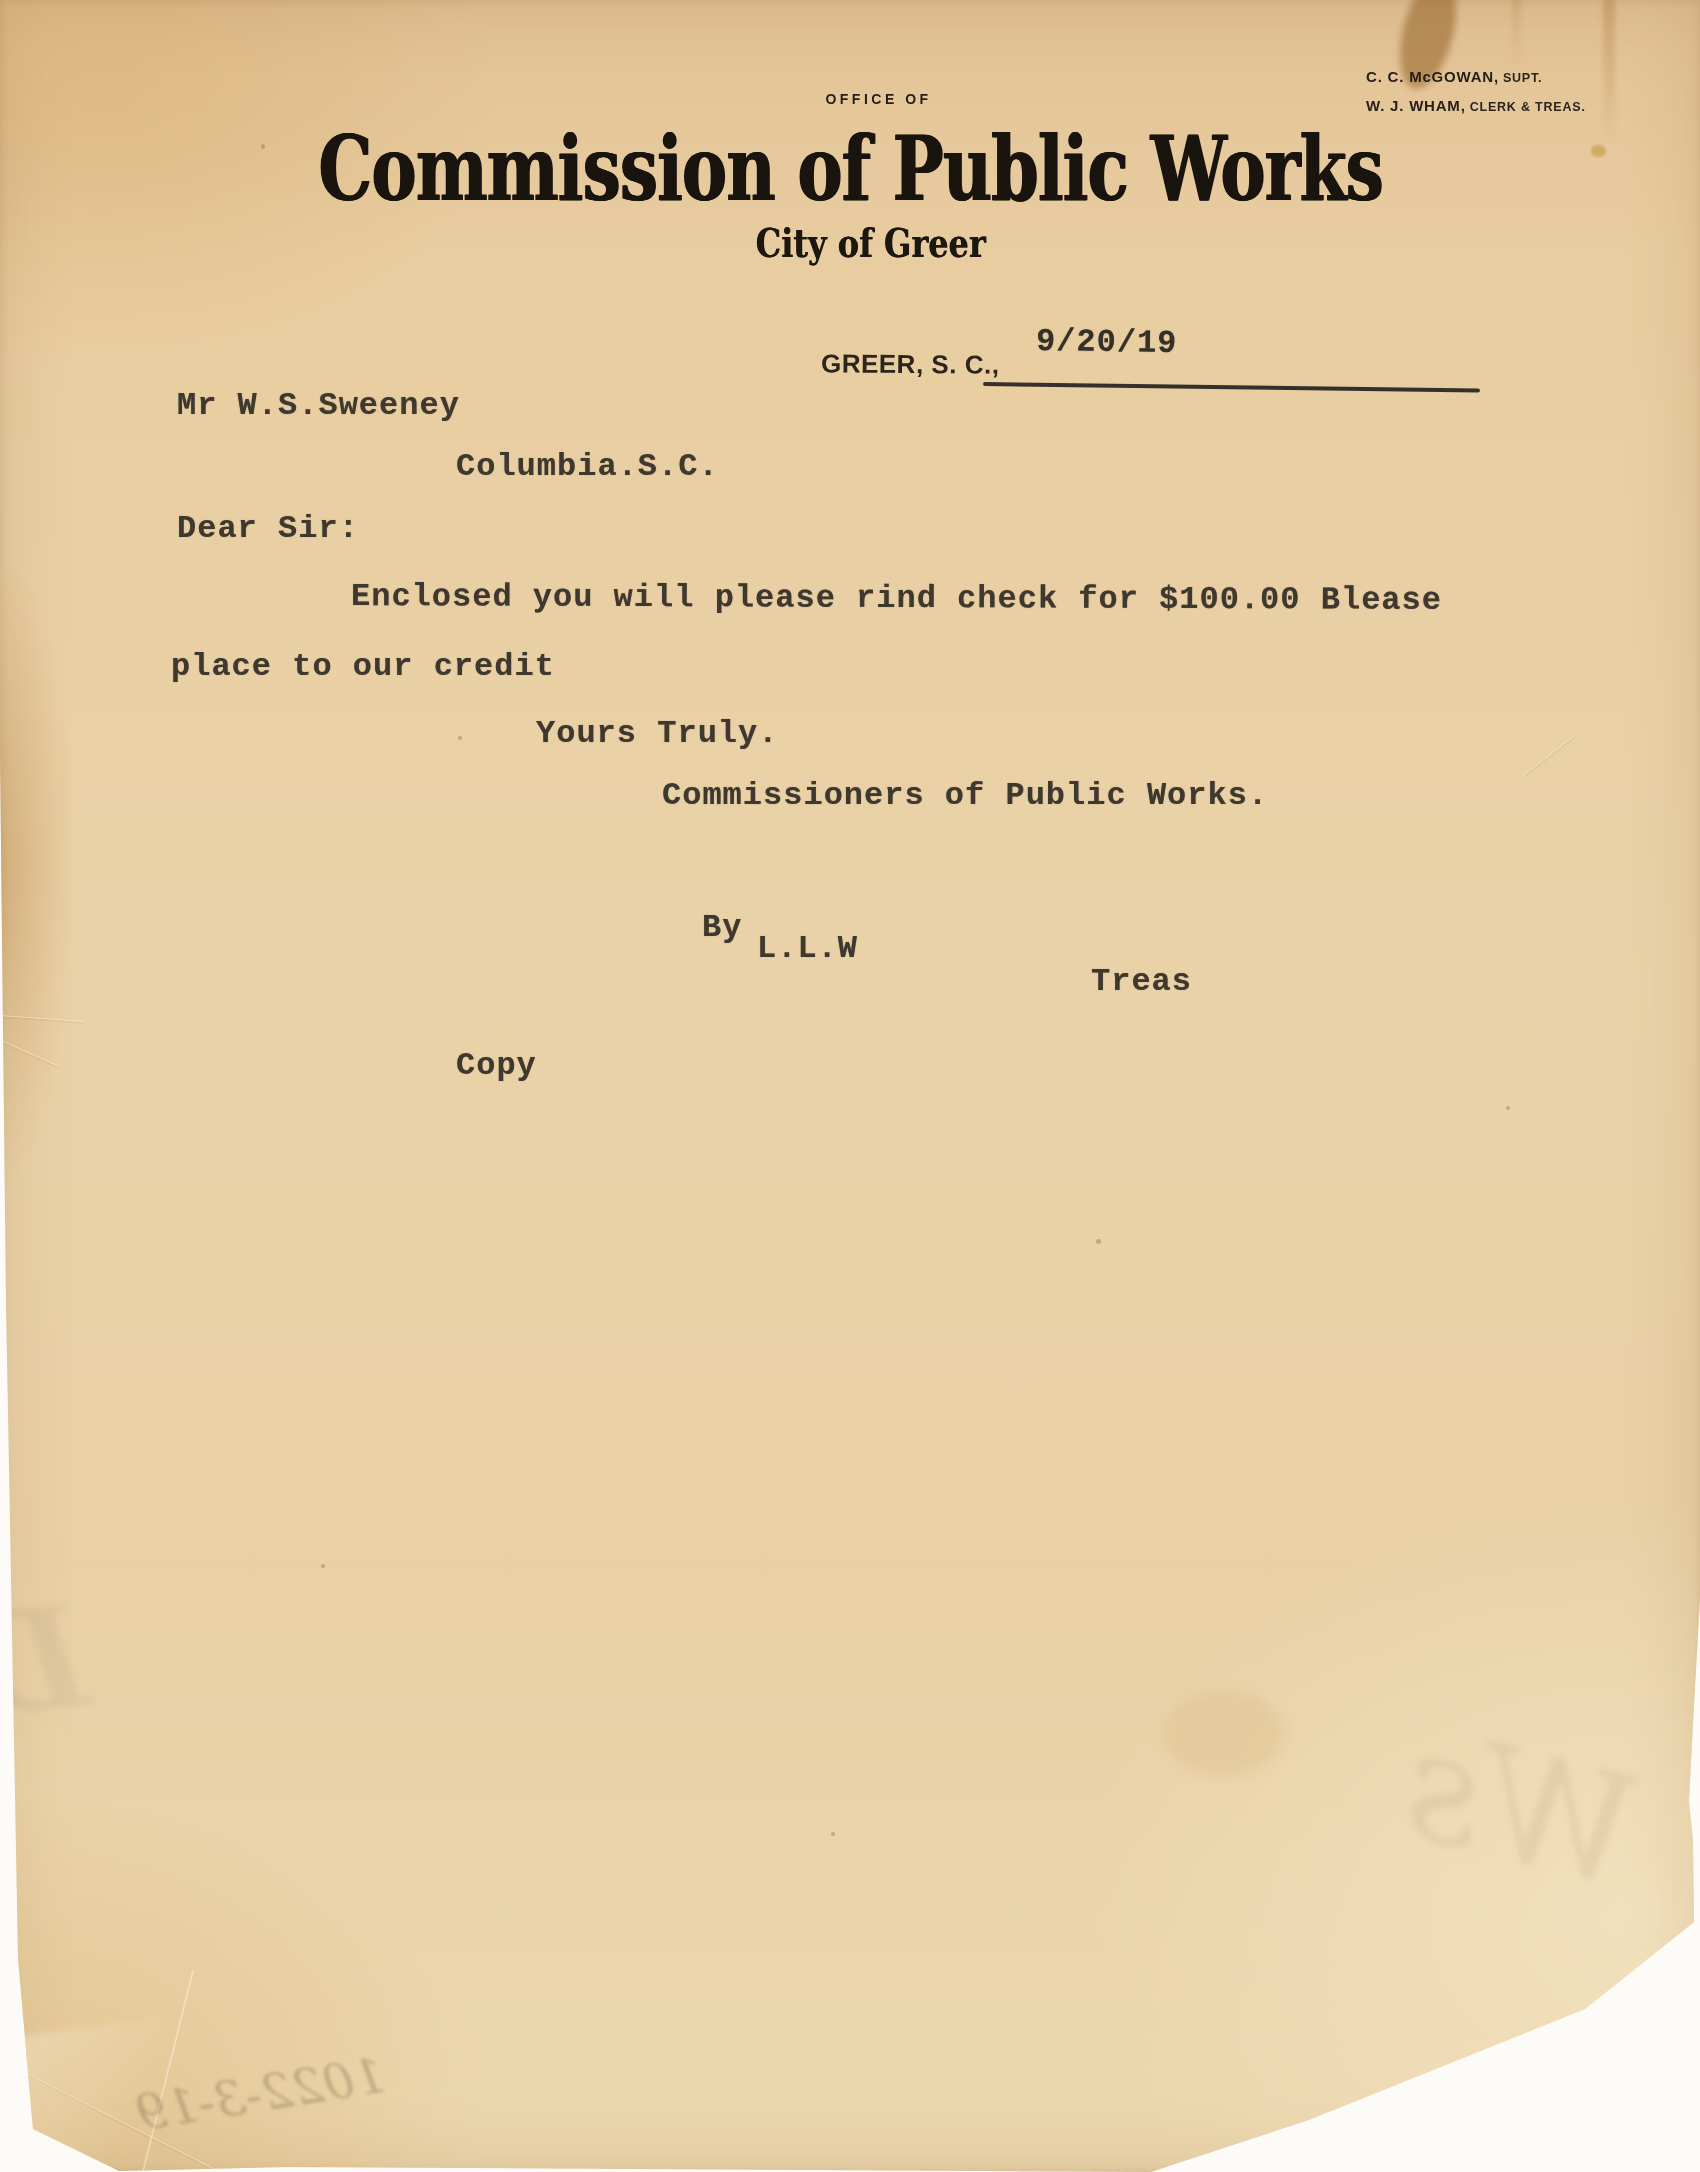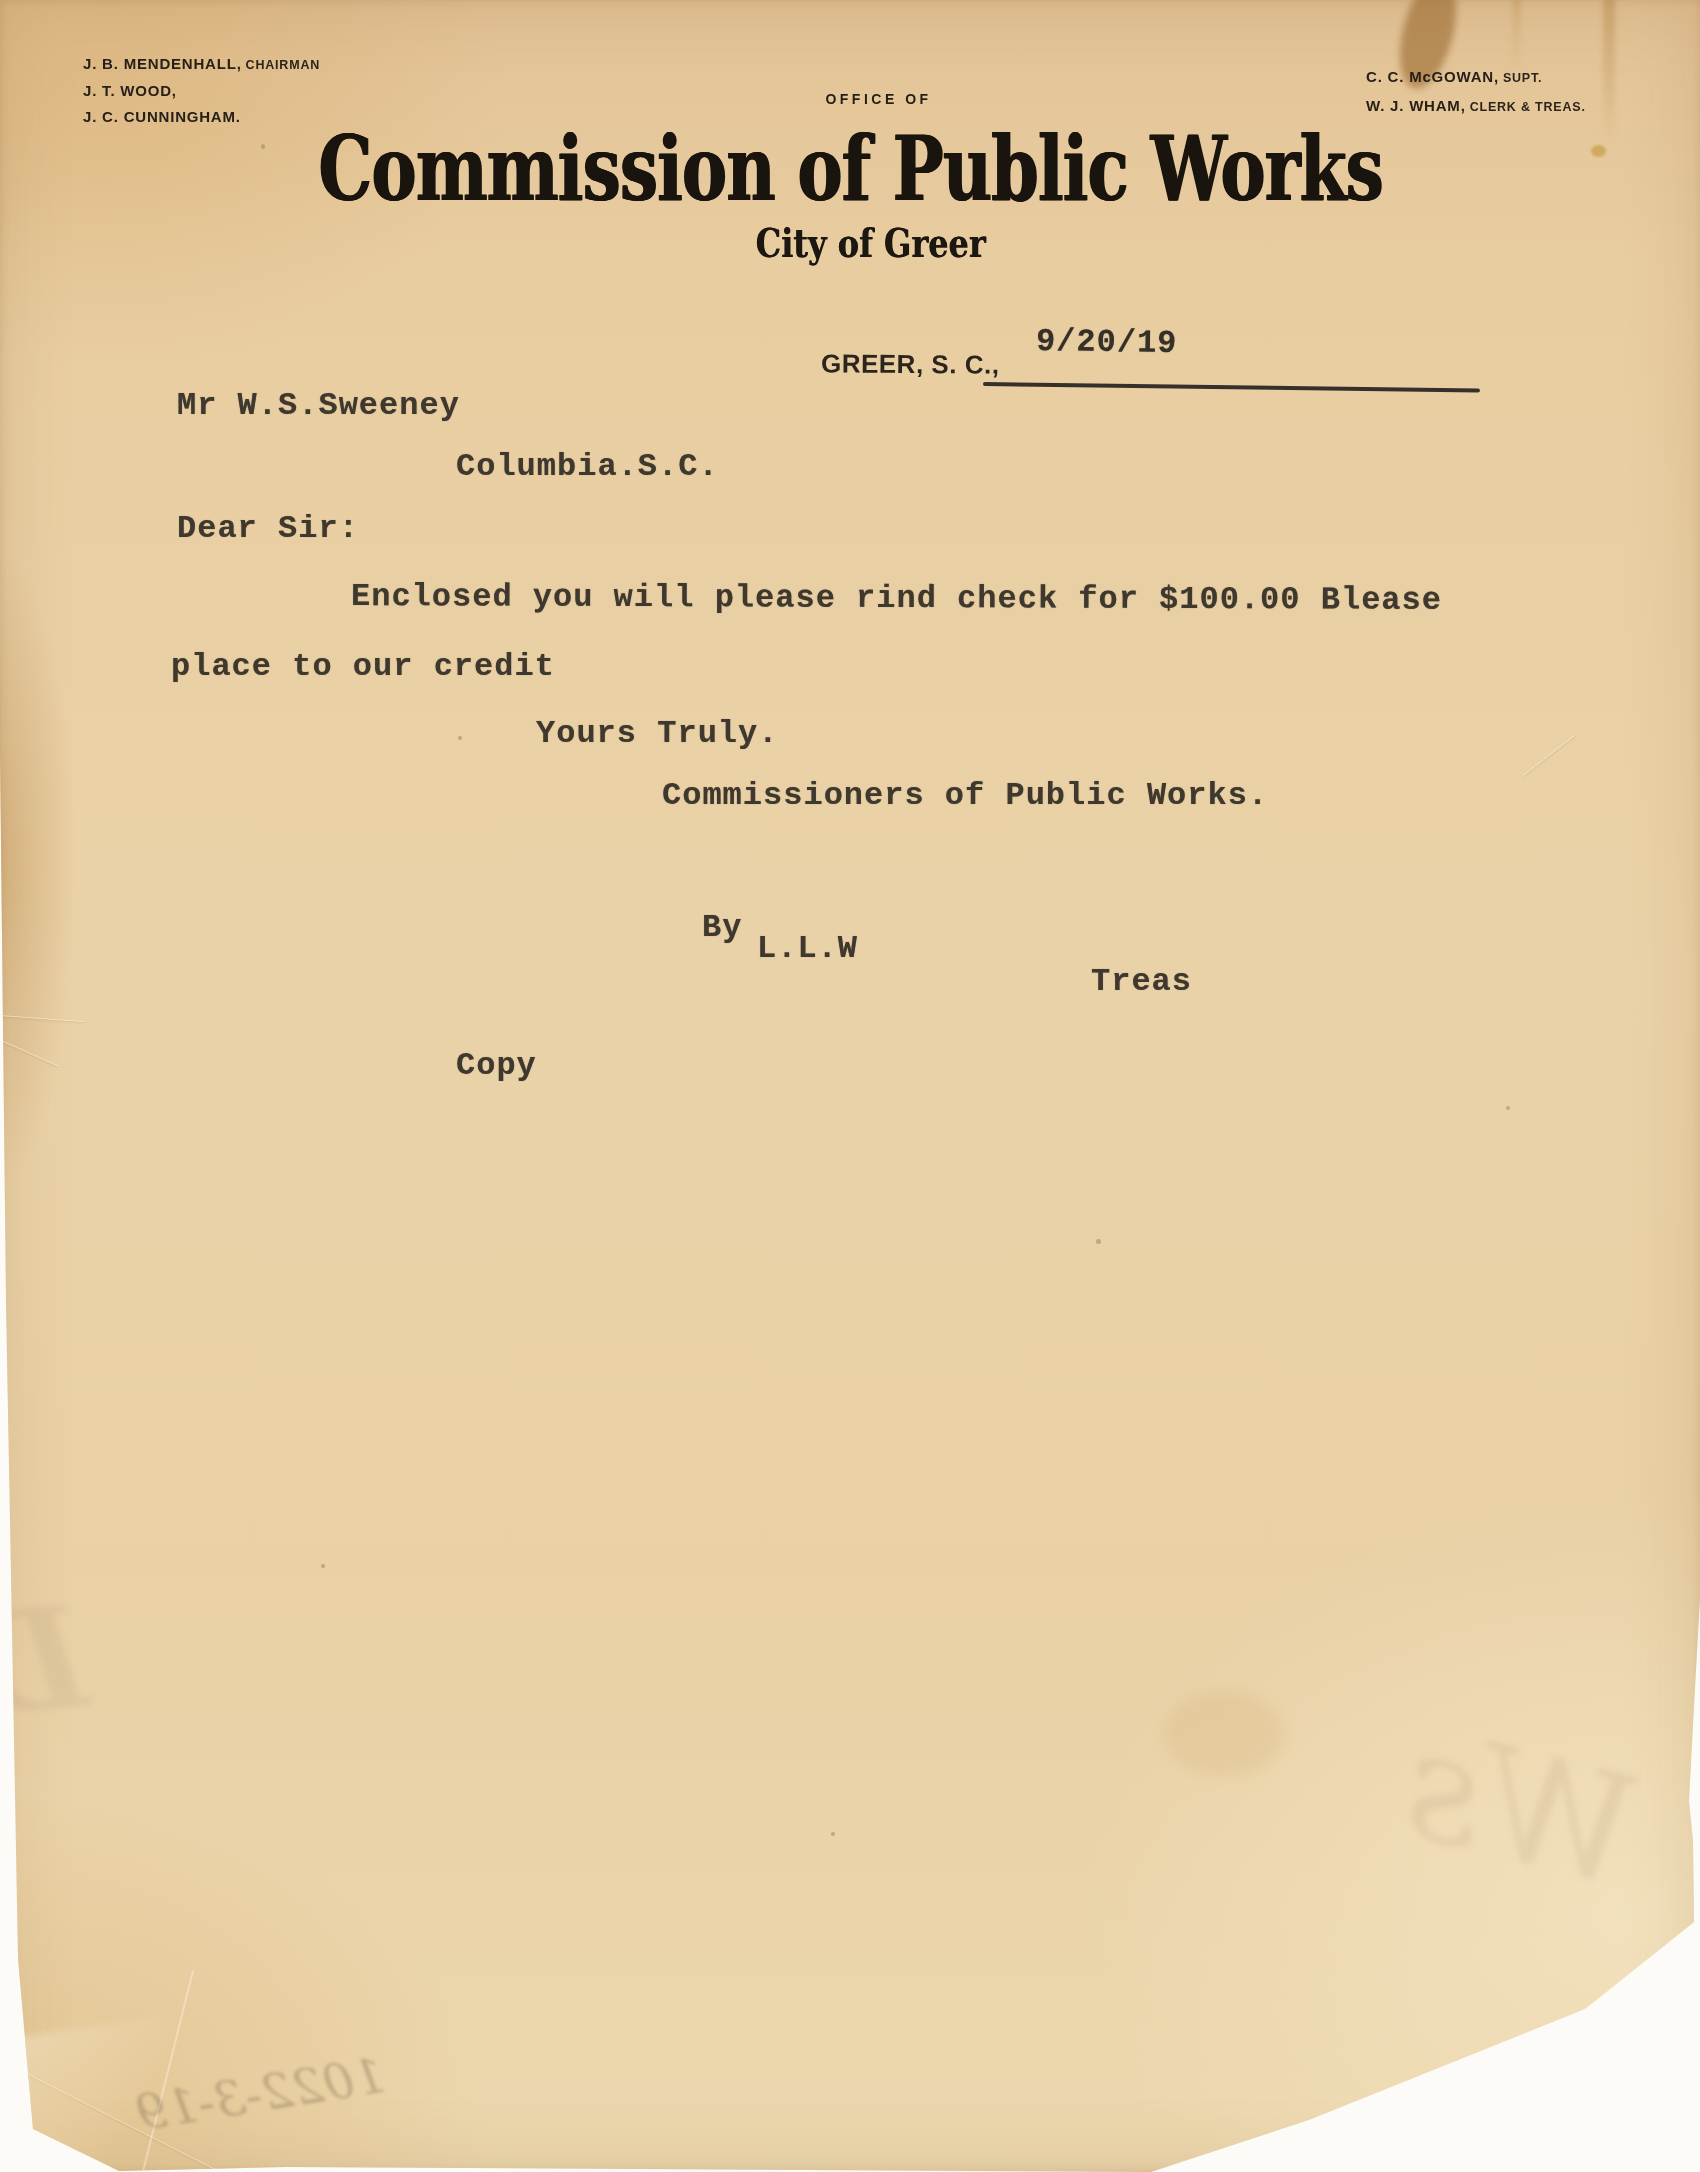--- a/index.html
+++ b/index.html
@@ -110,31 +110,20 @@
     <div class="speck" style="left:458px;top:736px;width:3.5px;height:3.5px;"></div>
     <div class="speck" style="left:1096px;top:1239px;width:4.5px;height:4.5px;"></div>
     <div class="speck" style="left:321px;top:1564px;width:3.5px;height:3.5px;"></div>
     <div class="speck" style="left:1506px;top:1106px;width:4px;height:4px;"></div>
     <div class="speck" style="left:831px;top:1832px;width:3.5px;height:3.5px;"></div>
 
     <div class="ghost g-date">1022-3-19</div>
     <div class="ghost g-marks">Ws</div>
     <div class="ghost g-letter">D</div>
 
-    <div class="officers left-officers print">
-      <div class="row">
-        <span class="officer-name">J. B. MENDENHALL,</span><span class="officer-title">CHAIRMAN</span>
-      </div>
-      <div class="row">
-        <span class="officer-name">J. T. WOOD,</span><span class="officer-title"></span>
-      </div>
-      <div class="row">
-        <span class="officer-name">J. C. CUNNINGHAM.</span><span class="officer-title"></span>
-      </div>
-    </div>
 
     <div class="officers right-officers print">
       <div class="row">
         <span class="officer-name">C. C. McGOWAN,</span><span class="officer-title">SUPT.</span>
       </div>
       <div class="row">
         <span class="officer-name">W. J. WHAM,</span><span class="officer-title">CLERK &amp; TREAS.</span>
       </div>
     </div>
 

